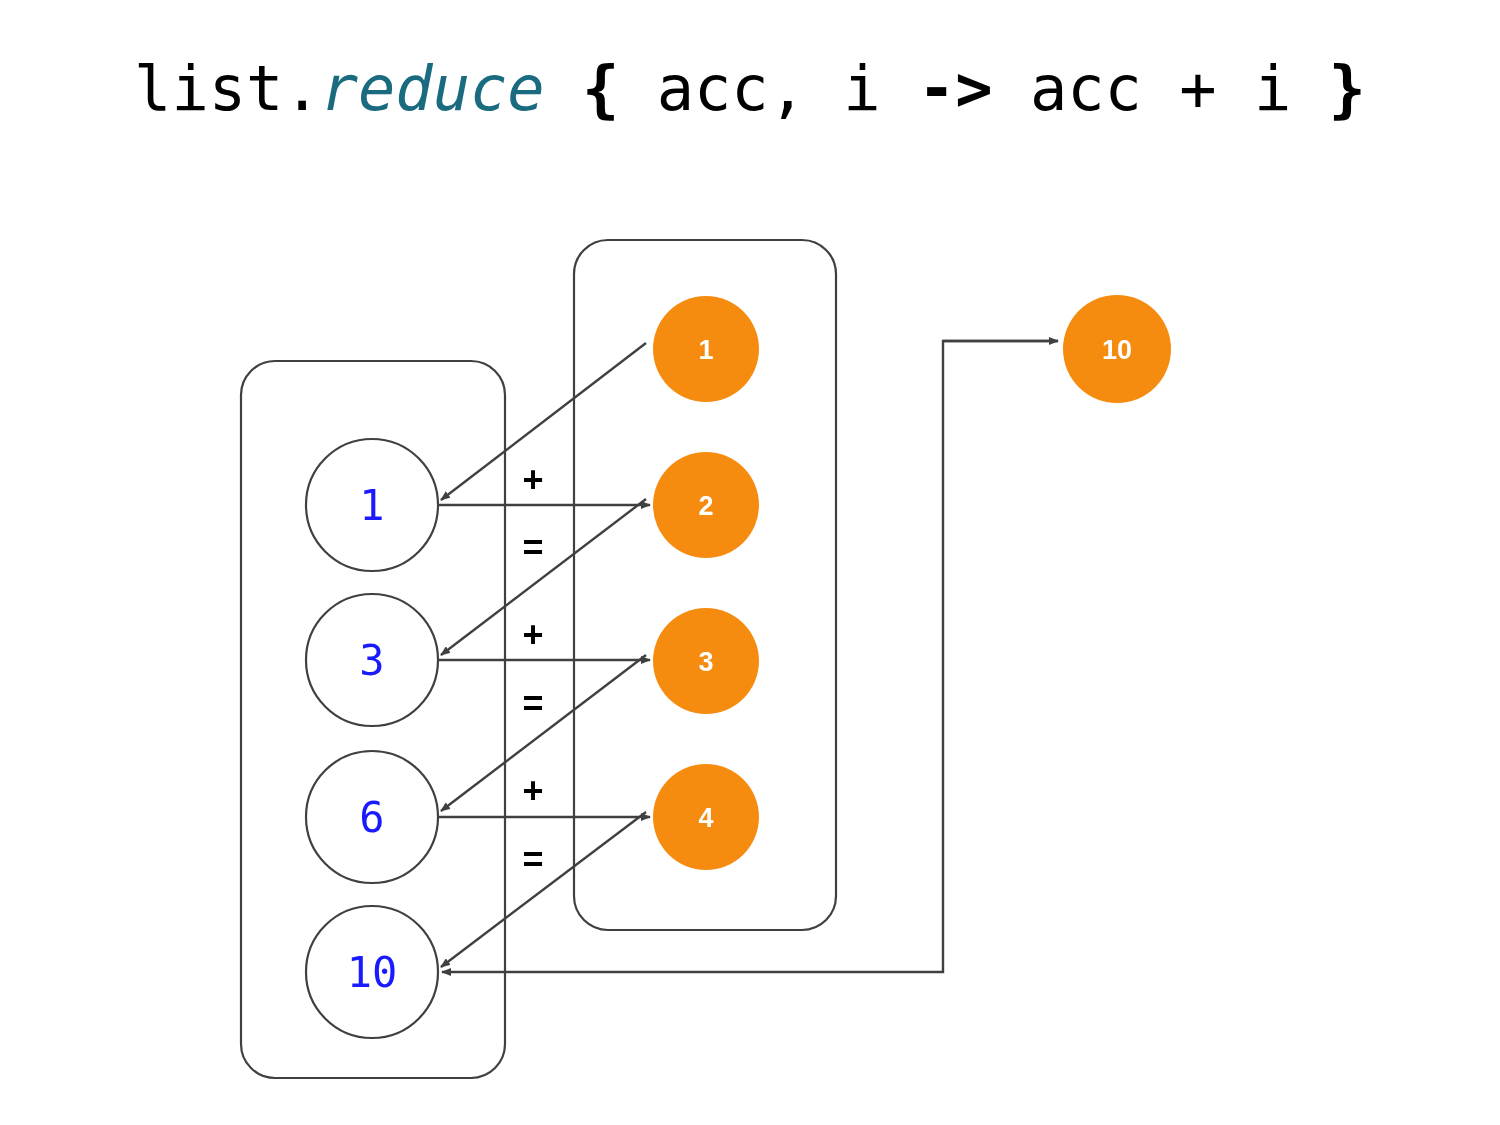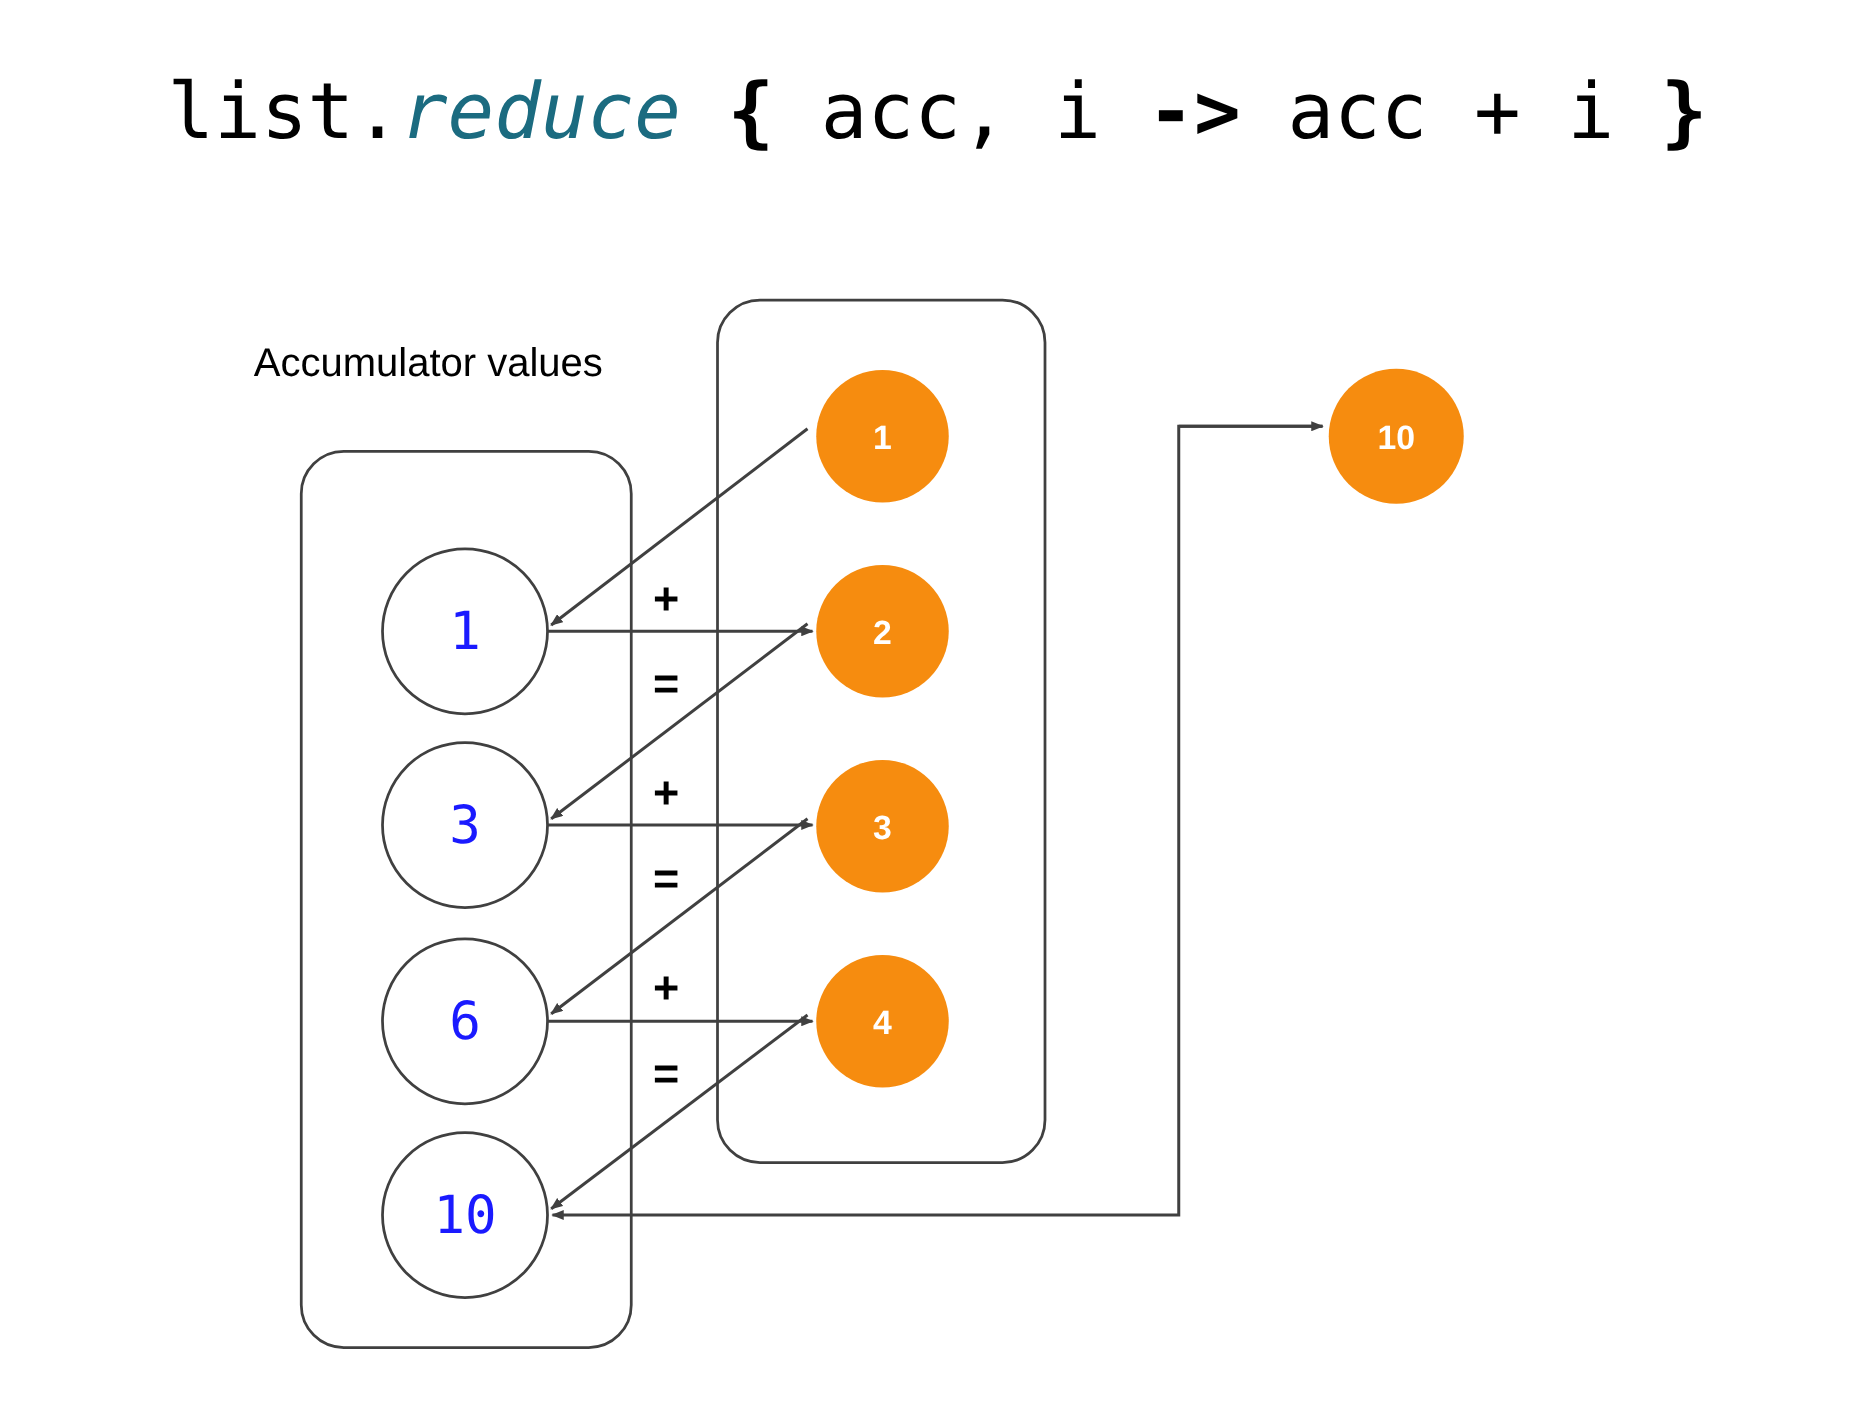--- a/index.html
+++ b/index.html
@@ -72,21 +72,20 @@
     fill: #000000;
   }
 </style>
 </head>
 <body>
 
 <div id="stage">
 
   <div class="title-text"><span>list.</span><span class="kw">reduce</span><span class="br"> { </span><span>acc, i </span><span class="br">-&gt;</span><span> acc + i </span><span class="br">}</span></div>
 
-  <div class="caption">Accumulator values</div>
 
   <svg id="diagram" viewBox="0 0 1500 1125">
     <defs>
       <marker id="arrowhead" markerWidth="10" markerHeight="8" refX="9" refY="4" orient="auto" markerUnits="userSpaceOnUse">
         <path d="M0,0 L10,4 L0,8 z" fill="#404040"></path>
       </marker>
     </defs>
 
     <rect x="241" y="361" width="264" height="717" rx="34" ry="34" fill="none" stroke="#404040" stroke-width="2.2"></rect>
 

